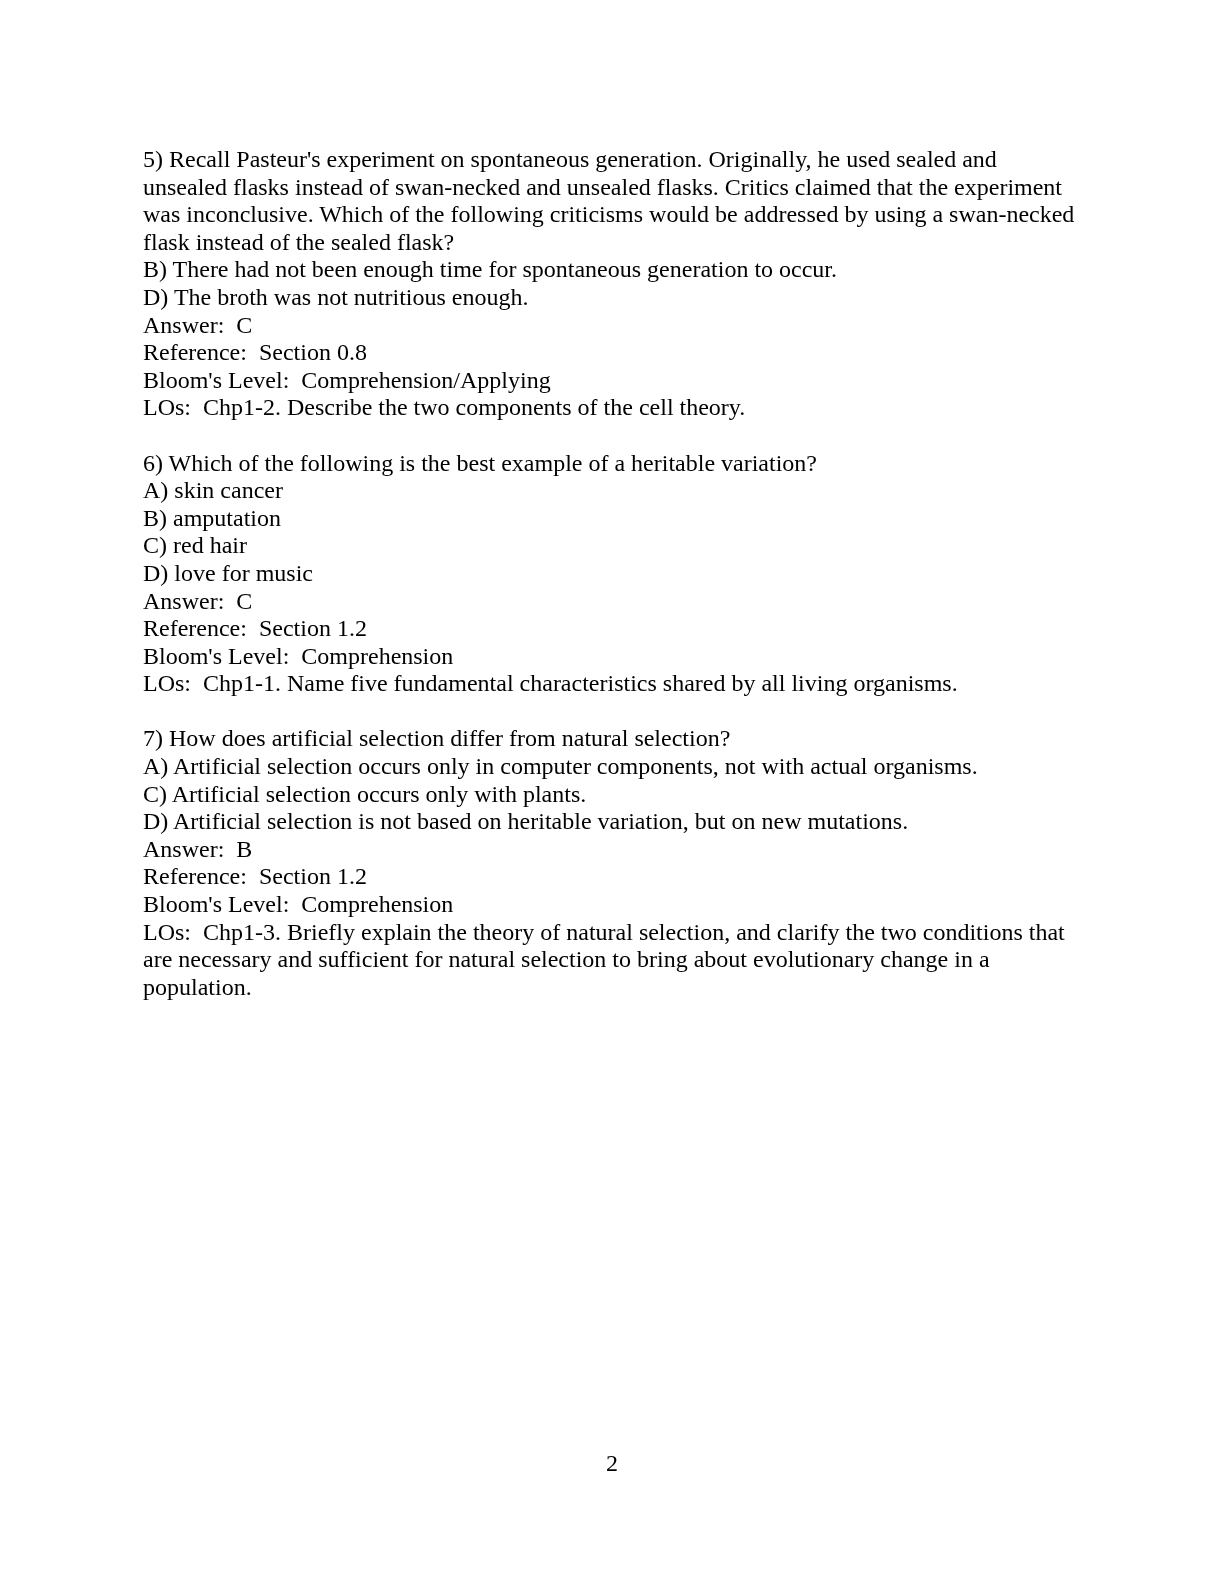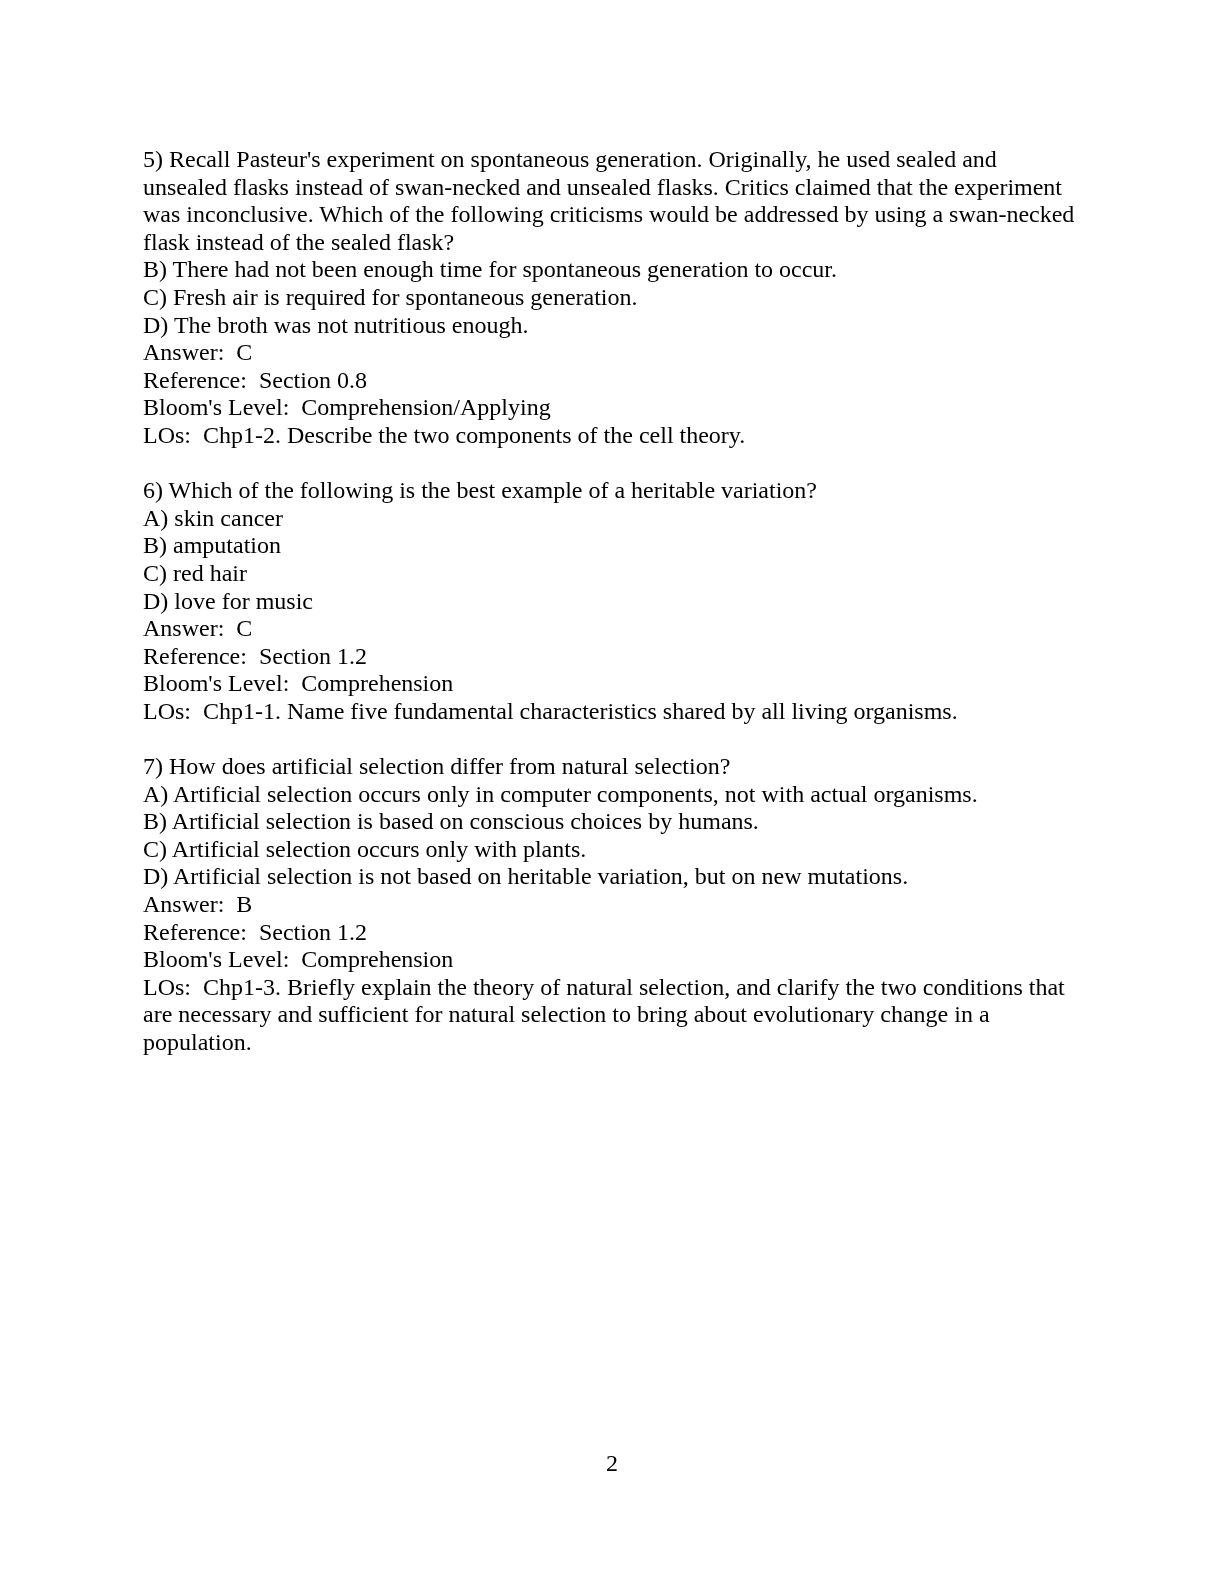--- a/index.html
+++ b/index.html
@@ -47,21 +47,20 @@
 </style>
 </head>
 <body>
 
 <div class="page">
   <div class="content">
 
     <div class="question">
       <p>5) Recall Pasteur's experiment on spontaneous generation. Originally, he used sealed and unsealed flasks instead of swan-necked and unsealed flasks. Critics claimed that the experiment was inconclusive. Which of the following criticisms would be addressed by using a swan-necked flask instead of the sealed flask?</p>
       <p>B) There had not been enough time for spontaneous generation to occur.</p>
-      <p>C) Fresh air is required for spontaneous generation.</p>
       <p>D) The broth was not nutritious enough.</p>
       <p>Answer:  C</p>
       <p>Reference:  Section 0.8</p>
       <p>Bloom's Level:  Comprehension/Applying</p>
       <p>LOs:  Chp1-2. Describe the two components of the cell theory.</p>
     </div>
 
     <div class="question">
       <p>6) Which of the following is the best example of a heritable variation?</p>
       <p>A) skin cancer</p>
@@ -70,21 +69,20 @@
       <p>D) love for music</p>
       <p>Answer:  C</p>
       <p>Reference:  Section 1.2</p>
       <p>Bloom's Level:  Comprehension</p>
       <p>LOs:  Chp1-1. Name five fundamental characteristics shared by all living organisms.</p>
     </div>
 
     <div class="question">
       <p>7) How does artificial selection differ from natural selection?</p>
       <p>A) Artificial selection occurs only in computer components, not with actual organisms.</p>
-      <p>B) Artificial selection is based on conscious choices by humans.</p>
       <p>C) Artificial selection occurs only with plants.</p>
       <p>D) Artificial selection is not based on heritable variation, but on new mutations.</p>
       <p>Answer:  B</p>
       <p>Reference:  Section 1.2</p>
       <p>Bloom's Level:  Comprehension</p>
       <p>LOs:  Chp1-3. Briefly explain the theory of natural selection, and clarify the two conditions that are necessary and sufficient for natural selection to bring about evolutionary change in a population.</p>
     </div>
 
   </div>
 

